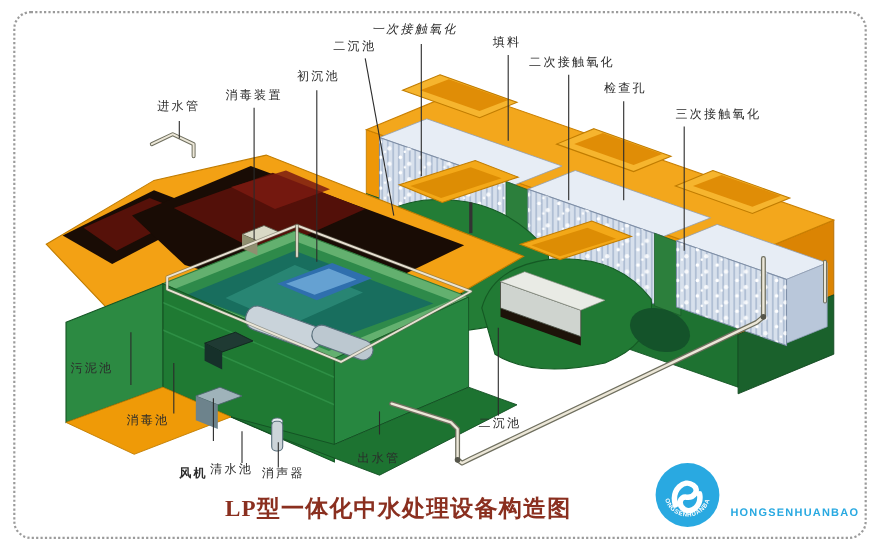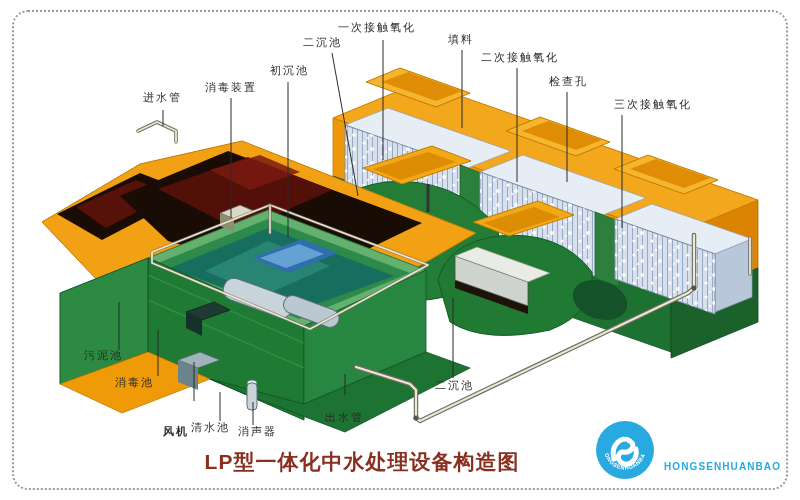--- a/index.html
+++ b/index.html
@@ -4,21 +4,21 @@
 <style>
   html,body{margin:0;padding:0;width:800px;height:500px;background:#fff;overflow:hidden;
     font-family:"Liberation Sans","DejaVu Sans",sans-serif;}
   #stage{position:relative;width:800px;height:500px;background:#fff;}
   .frame{position:absolute;left:12px;top:10px;right:12px;bottom:10px;
     border:2px dotted var(--border-gray,#9b9b9b);border-radius:16px;pointer-events:none;}
   #illustration{position:absolute;left:0;top:0;}
   .part-label{position:absolute;font-size:11px;color:var(--label-ink,#2b2b2b);
     letter-spacing:2px;white-space:nowrap;line-height:1;}
   .title{position:absolute;left:162px;top:448px;width:400px;text-align:center;
-    font-family:Liberation Sans, sans-serif;font-weight:bold;font-size:21px;
+    font-family:Liberation Serif, serif;font-weight:bold;font-size:21px;
     letter-spacing:1px;color:var(--title-red,#8a2f1f);}
   .logo{position:absolute;left:594px;top:419px;width:200px;height:72px;}
   .logo-cn{position:absolute;left:68px;top:5px;font-size:28px;font-weight:bold;
     letter-spacing:2px;color:var(--logo-blue,#29a9e1);}
   .logo-en{position:absolute;left:70px;top:42px;font-size:10px;font-weight:bold;
     letter-spacing:1.1px;color:var(--logo-blue,#29a9e1);}
 </style>
 </head>
 <body>
 
@@ -165,26 +165,26 @@
         <line x1="345" y1="395" x2="345" y2="374"></line>
         <line x1="453" y1="378" x2="453" y2="298"></line>
       </g>
   </svg>
 
   <div id="labels">
       <div class="part-label" style="left: 143px; top: 92px;">进水管</div>
       <div class="part-label" style="left: 205px; top: 82px;">消毒装置</div>
       <div class="part-label" style="left: 270px; top: 66px; font-family: Liberation Mono, monospace;">初沉池</div>
       <div class="part-label" style="left: 303px; top: 37px;">二沉池</div>
-      <div class="part-label" style="left: 338px; top: 22px;">一次接触氧化</div>
+      <div class="part-label" style="left: 338px; top: 22px; font-style: italic;">一次接触氧化</div>
       <div class="part-label" style="left: 448px; top: 34px;">填料</div>
       <div class="part-label" style="left: 481px; top: 52px;">二次接触氧化</div>
       <div class="part-label" style="left: 549px; top: 76px; text-align: right;">检查孔</div>
       <div class="part-label" style="left: 614px; top: 99px;">三次接触氧化</div>
-      <div class="part-label" style="left: 64px; top: 350px; margin-left: 20px;">污泥池</div>
+      <div class="part-label" style="left: 64px; top: 330px;">污泥池</div>
       <div class="part-label" style="left: 115px; top: 377px;">消毒池</div>
       <div class="part-label" style="left: 163px; top: 426px; font-weight: bold;">风机</div>
       <div class="part-label" style="left: 191px; top: 422px;">清水池</div>
       <div class="part-label" style="left: 238px; top: 426px;">消声器</div>
       <div class="part-label" style="left: 325px; top: 397px; margin-top: 15px;">出水管</div>
       <div class="part-label" style="left: 435px; top: 380px;">二沉池</div>
     </div>
 
   <div class="title">LP型一体化中水处理设备构造图</div>
 

